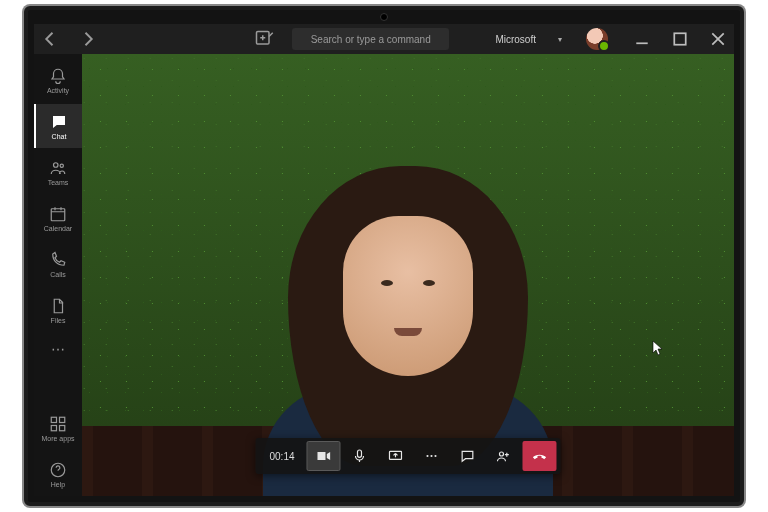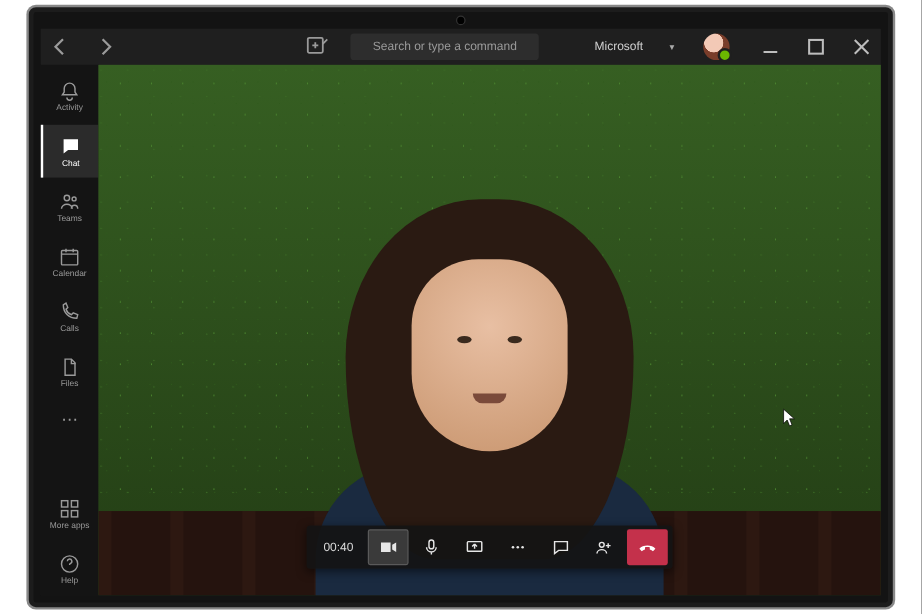--- a/index.html
+++ b/index.html
@@ -251,21 +251,21 @@
               <div class="eye r"></div>
               <div class="mouth"></div>
           </div>
         </div>
 
         <svg class="cursor" viewBox="0 0 12 16">
             <path fill="#fff" stroke="#000" stroke-width=".6" d="M1 1l0 12 3-3 2 5 2-1-2-5h4z"></path>
           </svg>
 
         <div class="callbar">
-          <span class="timer">00:40</span>
+          <span class="timer">00:14</span>
           <div class="cbtn active">
             <svg viewBox="0 0 24 24" fill="currentColor">
                 <path d="M3 6h12v12H3zM17 9l5-3v12l-5-3z"></path>
               </svg>
           </div>
           <div class="cbtn">
             <svg viewBox="0 0 24 24" fill="none" stroke="currentColor" stroke-width="1.8">
                 <rect x="9" y="3" width="6" height="11" rx="3"></rect>
                 <path d="M6 12a6 6 0 0 0 12 0M12 18v3"></path>
               </svg>

